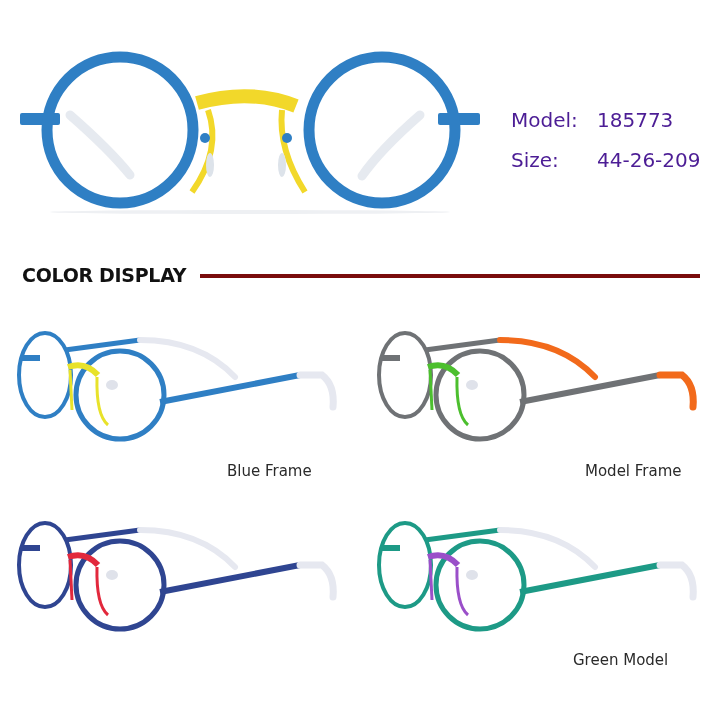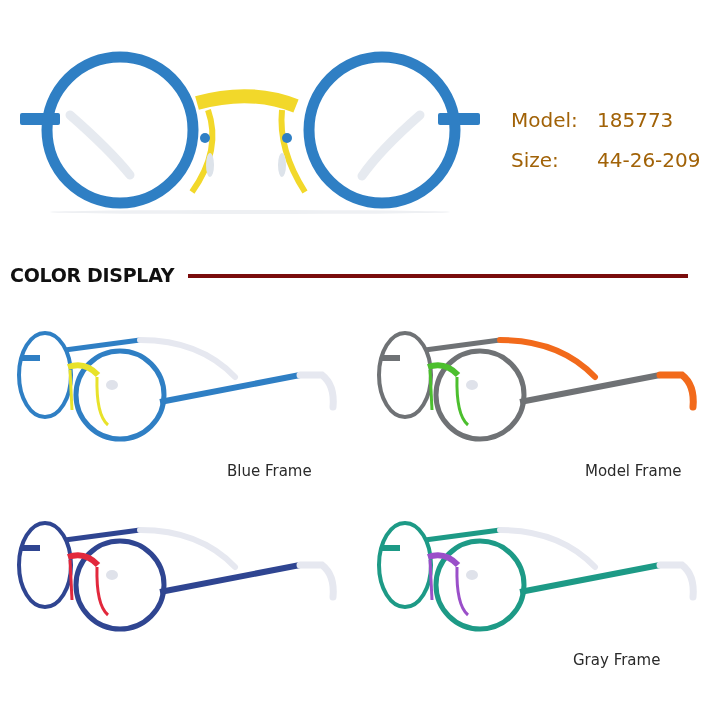--- a/index.html
+++ b/index.html
@@ -1,23 +1,23 @@
 <!DOCTYPE html>
 <html><head>
 <meta charset="utf-8">
 <style>
   html, body { margin:0; padding:0; background:#ffffff; }
   body { width:720px; height:720px; position:relative; overflow:hidden; font-family:"Liberation Sans","DejaVu Sans",sans-serif; color:#222; }
   .hero { position:absolute; left:0; top:0; width:720px; height:240px; }
   .hero svg { position:absolute; left:0; top:0; }
-  .specs { position:absolute; left:511px; top:100px; font-family:"DejaVu Sans",sans-serif; font-size:20px; color:#a16207; }
+  .specs { position:absolute; left:511px; top:100px; font-family:"DejaVu Sans",sans-serif; font-size:20px; color:#4c1d95; }
   .spec-row { display:flex; height:40px; align-items:center; }
   .spec-label { width:86px; }
   .spec-row.size .spec-label { width:86px; }
-  .section-header { position:absolute; left:10px; top:264px; display:flex; align-items:center; width:678px; }
+  .section-header { position:absolute; left:22px; top:264px; display:flex; align-items:center; width:678px; }
   .section-title { font-family:"DejaVu Sans",sans-serif; font-weight:bold; font-size:19px; color:#111; letter-spacing:-0.3px; white-space:nowrap; }
   .section-rule { flex:1; height:4px; background:#7a0c0c; margin-left:14px; margin-top:2px; }
   .variant { position:absolute; width:360px; height:180px; }
   .variant svg { position:absolute; left:0; top:0; }
   .variant-label { position:absolute; font-family:"DejaVu Sans",sans-serif; font-size:15px; color:#2a2a2a; white-space:nowrap; }
 </style>
 </head>
 <body>
 
 <div class="hero">
@@ -115,14 +115,14 @@
       <path d="M160 87 L300 60" stroke="#1d9a86" stroke-width="6" fill="none"></path>
       <path d="M300 60 L322 60 Q335 70 333 92" stroke="#e6e8f0" stroke-width="7" fill="none" stroke-linecap="round"></path>
       <rect x="20" y="40" width="20" height="6" fill="#1d9a86"></rect>
       <ellipse cx="45" cy="60" rx="26" ry="42" fill="none" stroke="#1d9a86" stroke-width="4"></ellipse>
       <circle cx="120" cy="80" r="44" fill="none" stroke="#1d9a86" stroke-width="5"></circle>
       <path d="M68 52 Q85 46 98 60" stroke="#9a4fc9" stroke-width="6" fill="none"></path>
       <path d="M70 55 L72 95" stroke="#9a4fc9" stroke-width="3" fill="none"></path>
       <path d="M97 62 Q96 100 108 110" stroke="#9a4fc9" stroke-width="3" fill="none"></path>
       <ellipse cx="112" cy="70" rx="6" ry="5" fill="#dfe2ea"></ellipse>
     </svg>
-  <span class="variant-label" style="left:213px;top:146px;">Gray Frame</span>
+  <span class="variant-label" style="left:213px;top:146px;">Green Model</span>
 </div>
 
 </body></html>

